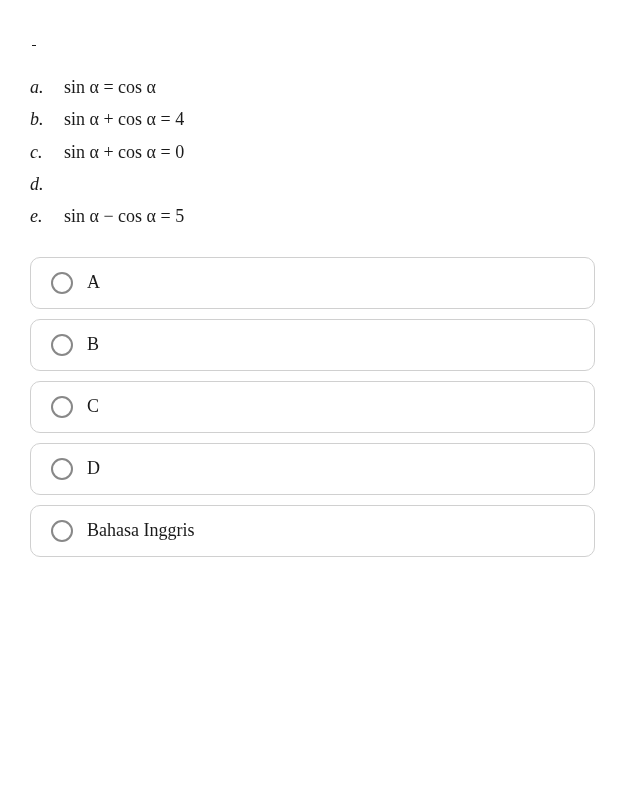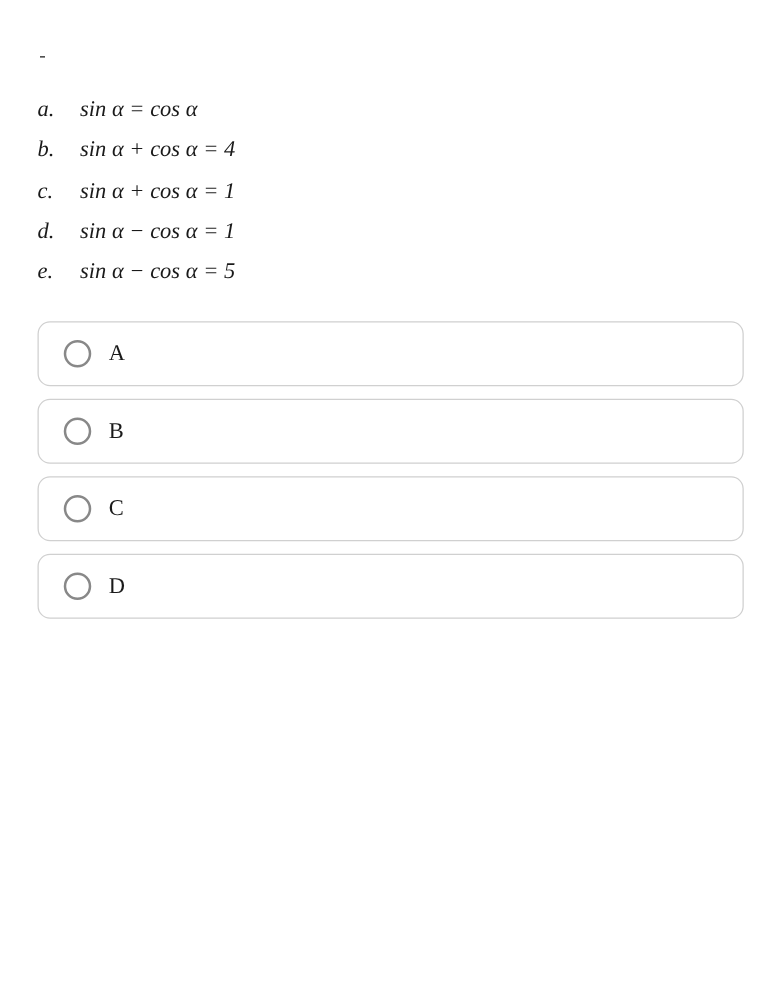--- a/index.html
+++ b/index.html
@@ -95,21 +95,20 @@
       flex-shrink: 0;
       background: #fff;
     }
 
     .answer-label {
       font-size: 18px;
       color: #1a1a1a;
     }
 
     .math-italic {
-      font-style: italic;
     }
   </style>
 </head>
 <body>
 
 <div class="question-block">
   <div class="question-text">
     <span></span>
     <span class="fraction">
       <span class="numerator"></span>
@@ -122,25 +121,24 @@
   <li>
       <span class="option-letter">a.</span>
       <span class="math-italic">sin α = cos α</span>
     </li>
       <li>
       <span class="option-letter">b.</span>
       <span class="math-italic">sin α + cos α = 4</span>
     </li>
       <li>
       <span class="option-letter">c.</span>
-      <span class="math-italic">sin α + cos α = 1</span>
+      <span class="math-italic">sin α + cos α = 0</span>
     </li>
       <li>
       <span class="option-letter">d.</span>
-      <span class="math-italic">sin α − cos α = 1</span>
     </li>
       <li>
       <span class="option-letter">e.</span>
       <span class="math-italic">sin α − cos α = 5</span>
     </li>
     </ul>
 </div>
 
 <div class="answer-choices">
 <div class="answer-option">
@@ -152,13 +150,17 @@
       <span class="answer-label">B</span>
     </div>
     <div class="answer-option">
       <span class="radio-circle"></span>
       <span class="answer-label">C</span>
     </div>
     <div class="answer-option">
       <span class="radio-circle"></span>
       <span class="answer-label">D</span>
     </div>
+    <div class="answer-option">
+      <span class="radio-circle"></span>
+      <span class="answer-label">Bahasa Inggris</span>
+    </div>
   </div>
 
 </body></html>

